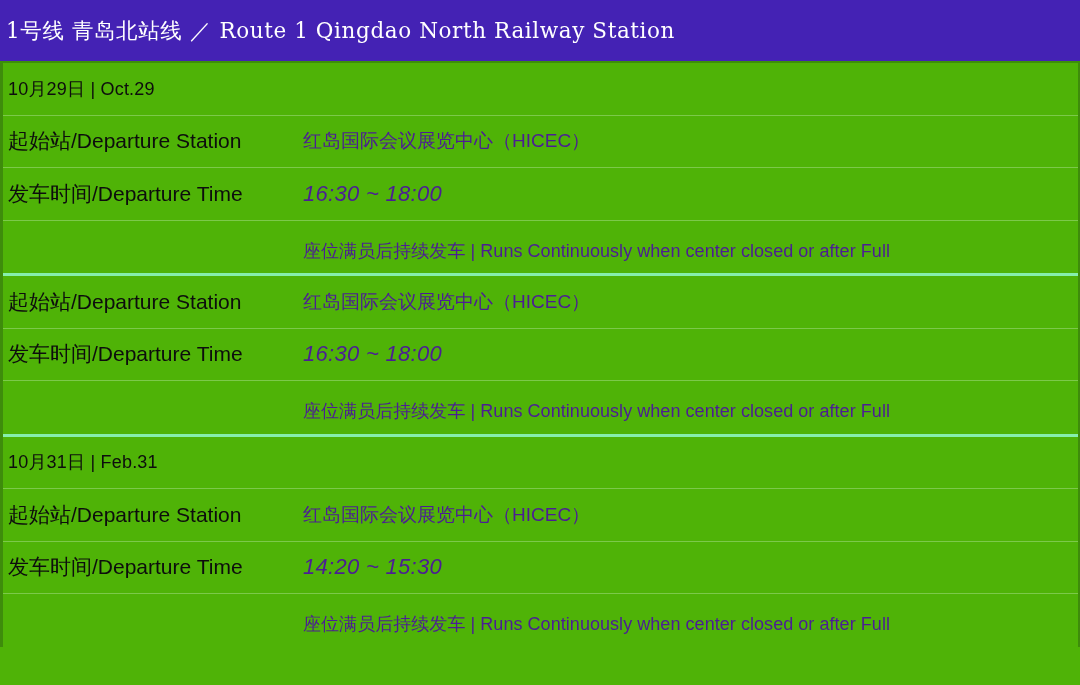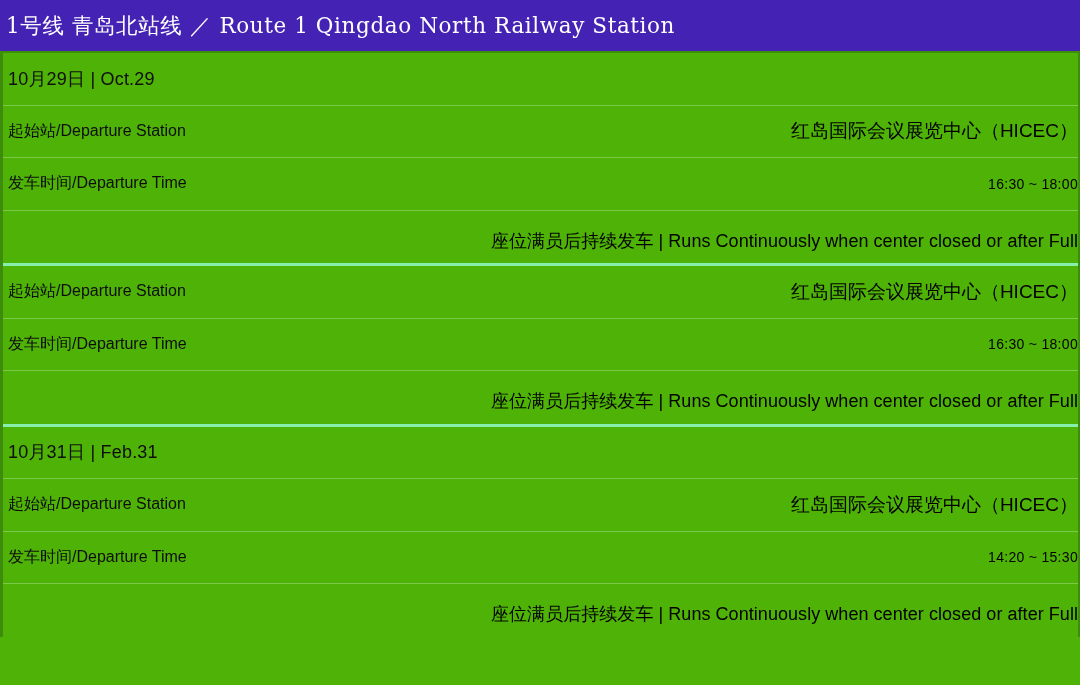--- a/index.html
+++ b/index.html
@@ -13,21 +13,21 @@
   .schedule-card {
     position: relative;
     width: 1080px;
     height: 685px;
     overflow: hidden;
     background: #4FB307;
     box-sizing: border-box;
   }
   
   .route-header {
-    height: 53px;
+    height: 63px;
     background: #4422B4;
     display: flex;
     align-items: center;
     padding: 0 0 0 6px;
     box-sizing: border-box;
     border-bottom: 2px solid #3d8f0a;
   }
   .route-header .route-title {
     color: #ffffff;
     font-family: "DejaVu Serif", "Liberation Serif", serif;
@@ -64,44 +64,44 @@
   }
   .date-row {
     height: 52px;
   }
   .cell-label {
     width: 298px;
     flex: 0 0 298px;
     padding-left: 5px;
     box-sizing: border-box;
     color: #0d0d0d;
-    font-size: 16px;
+    font-size: 21px;
     white-space: nowrap;
     overflow: hidden;
   }
   .cell-value {
     flex: 1 1 auto;
     padding-left: 2px;
     box-sizing: border-box;
-    color: #000000;
+    color: #4c1d95;
     font-size: 18.5px;
     white-space: nowrap;
     overflow: hidden;
-    text-align: right;
   }
   .cell-label.date-text {
     font-size: 18px;
     letter-spacing: 0.2px;
   }
   .cell-value.station-text {
     font-size: 19px;
   }
   .cell-value.time-text {
-    font-size: 14px;
+    font-size: 22px;
     letter-spacing: 0.3px;
+    font-style: italic;
   }
   .cell-value.note-text {
     font-size: 18px;
     letter-spacing: 0.05px;
     margin-top: 8px;
   }
   .empty-label {
     width: 298px;
     flex: 0 0 298px;
   }

